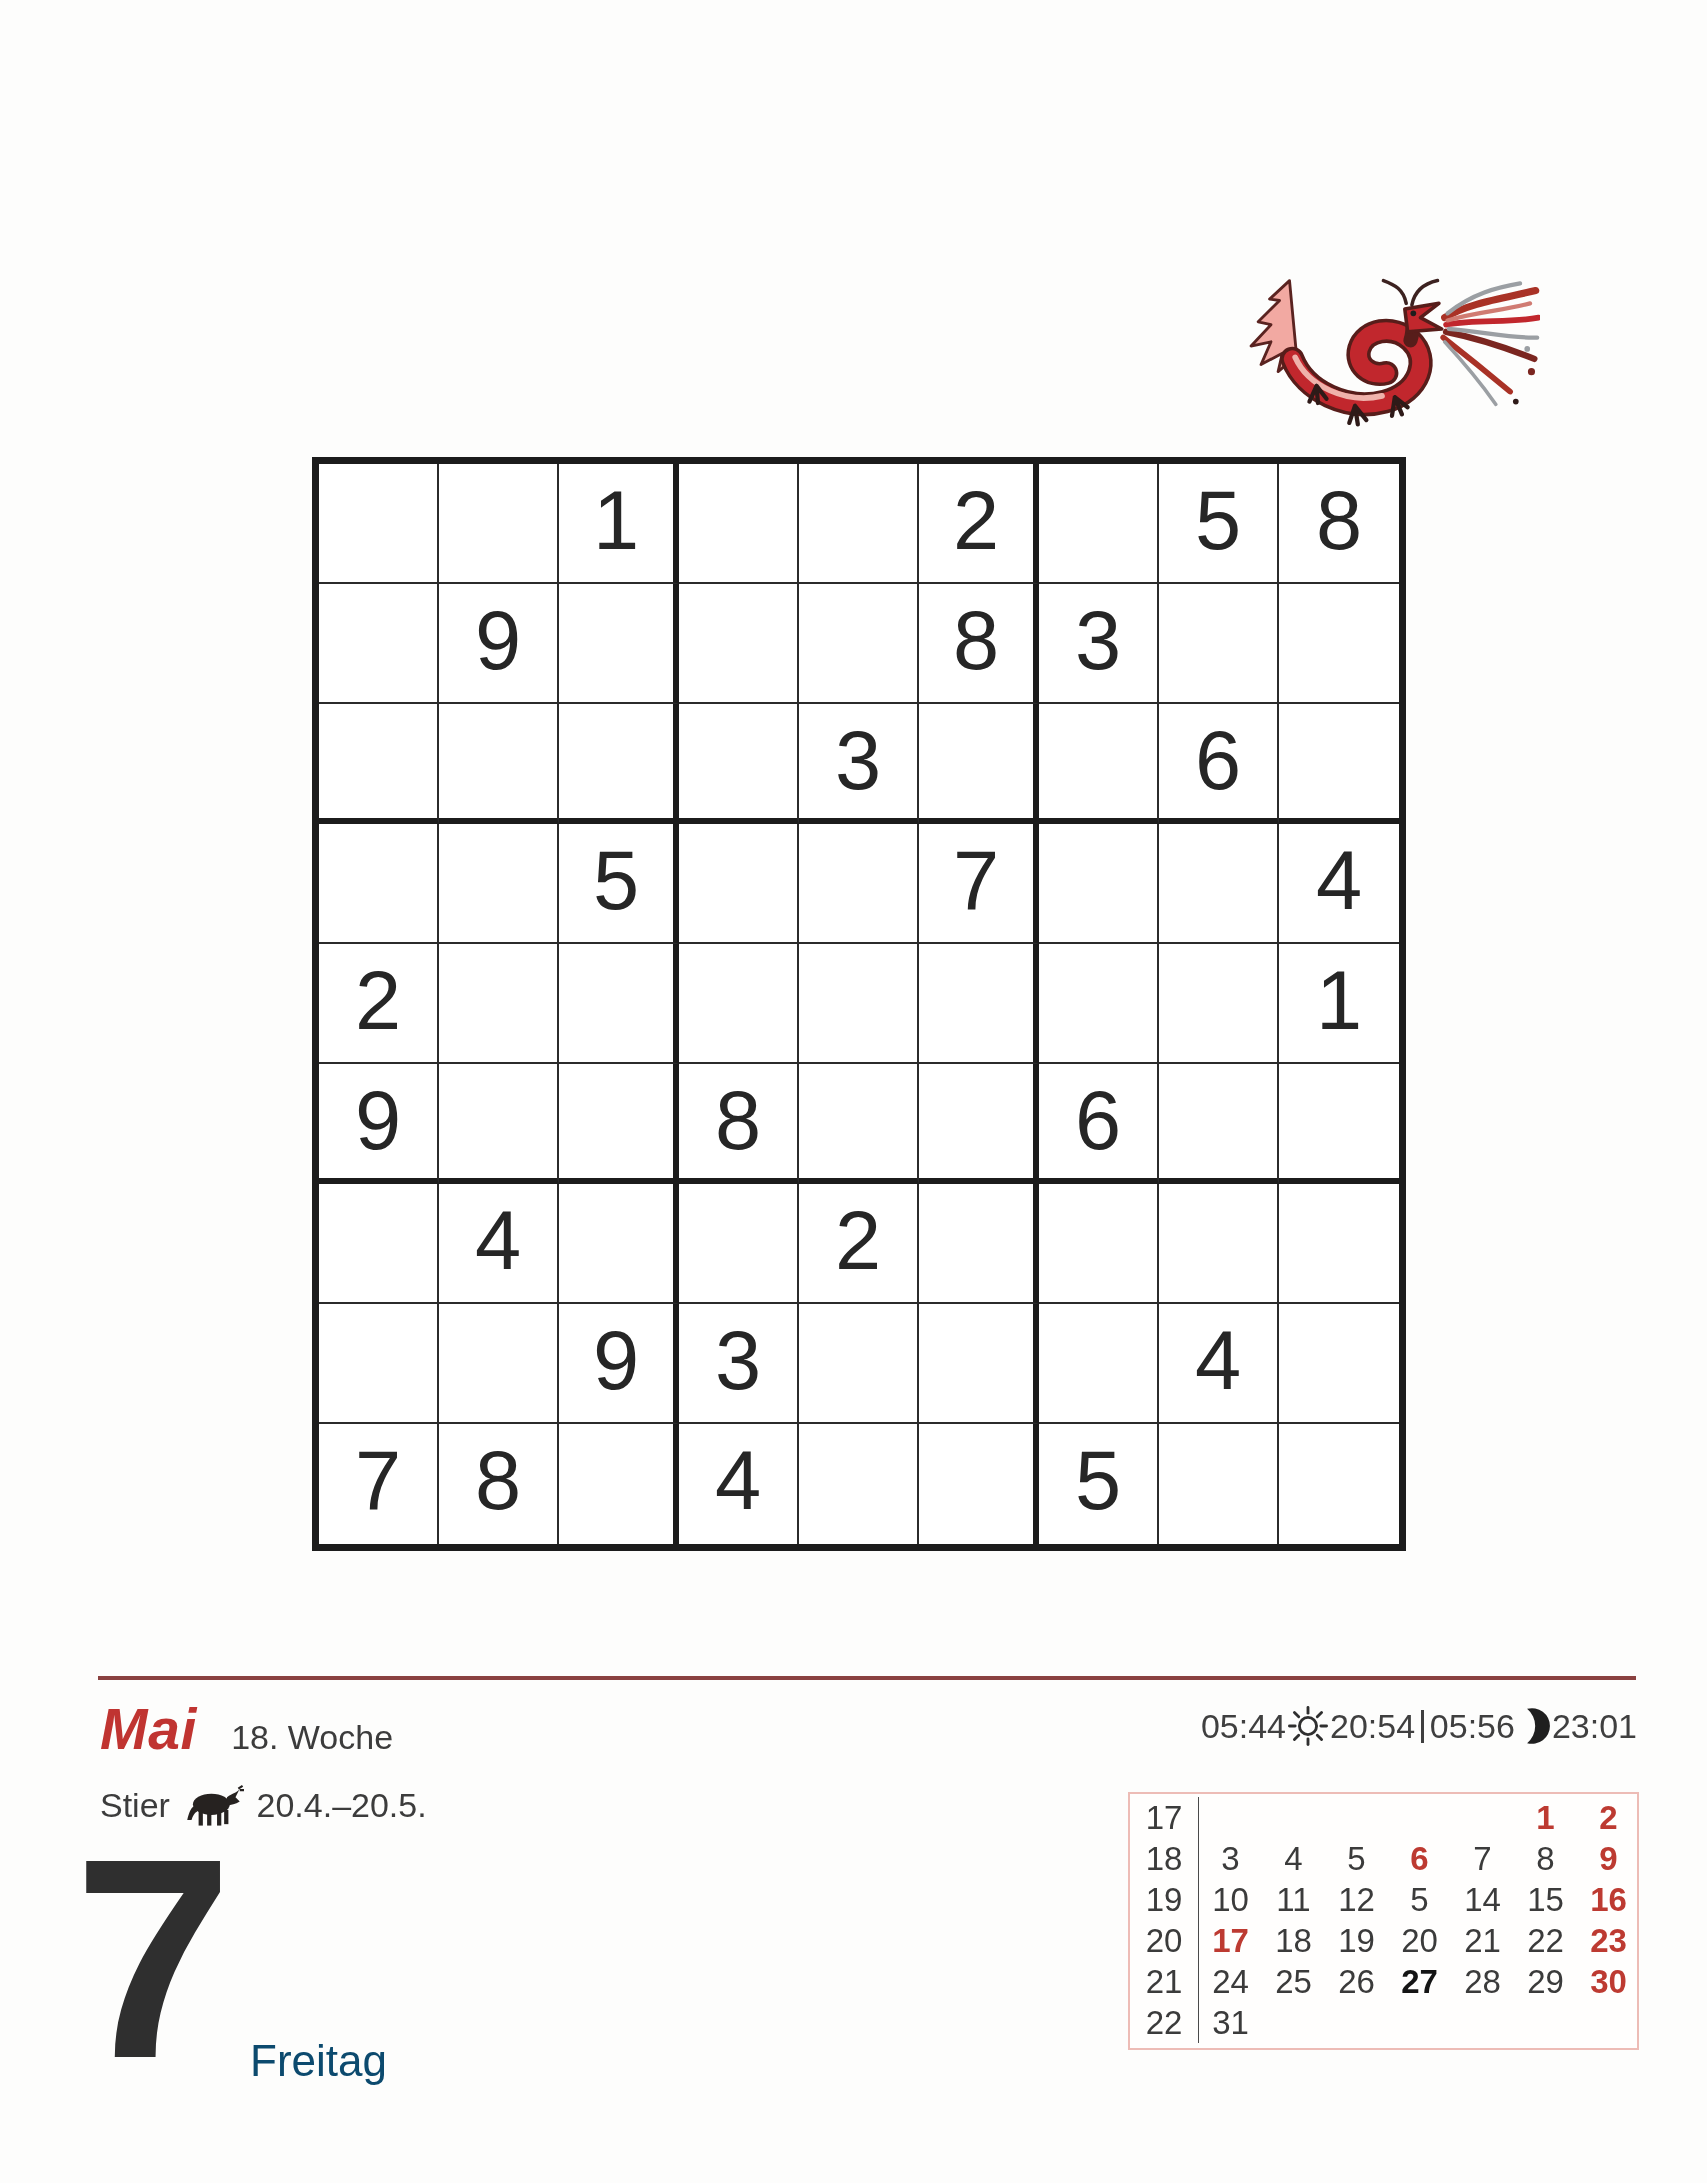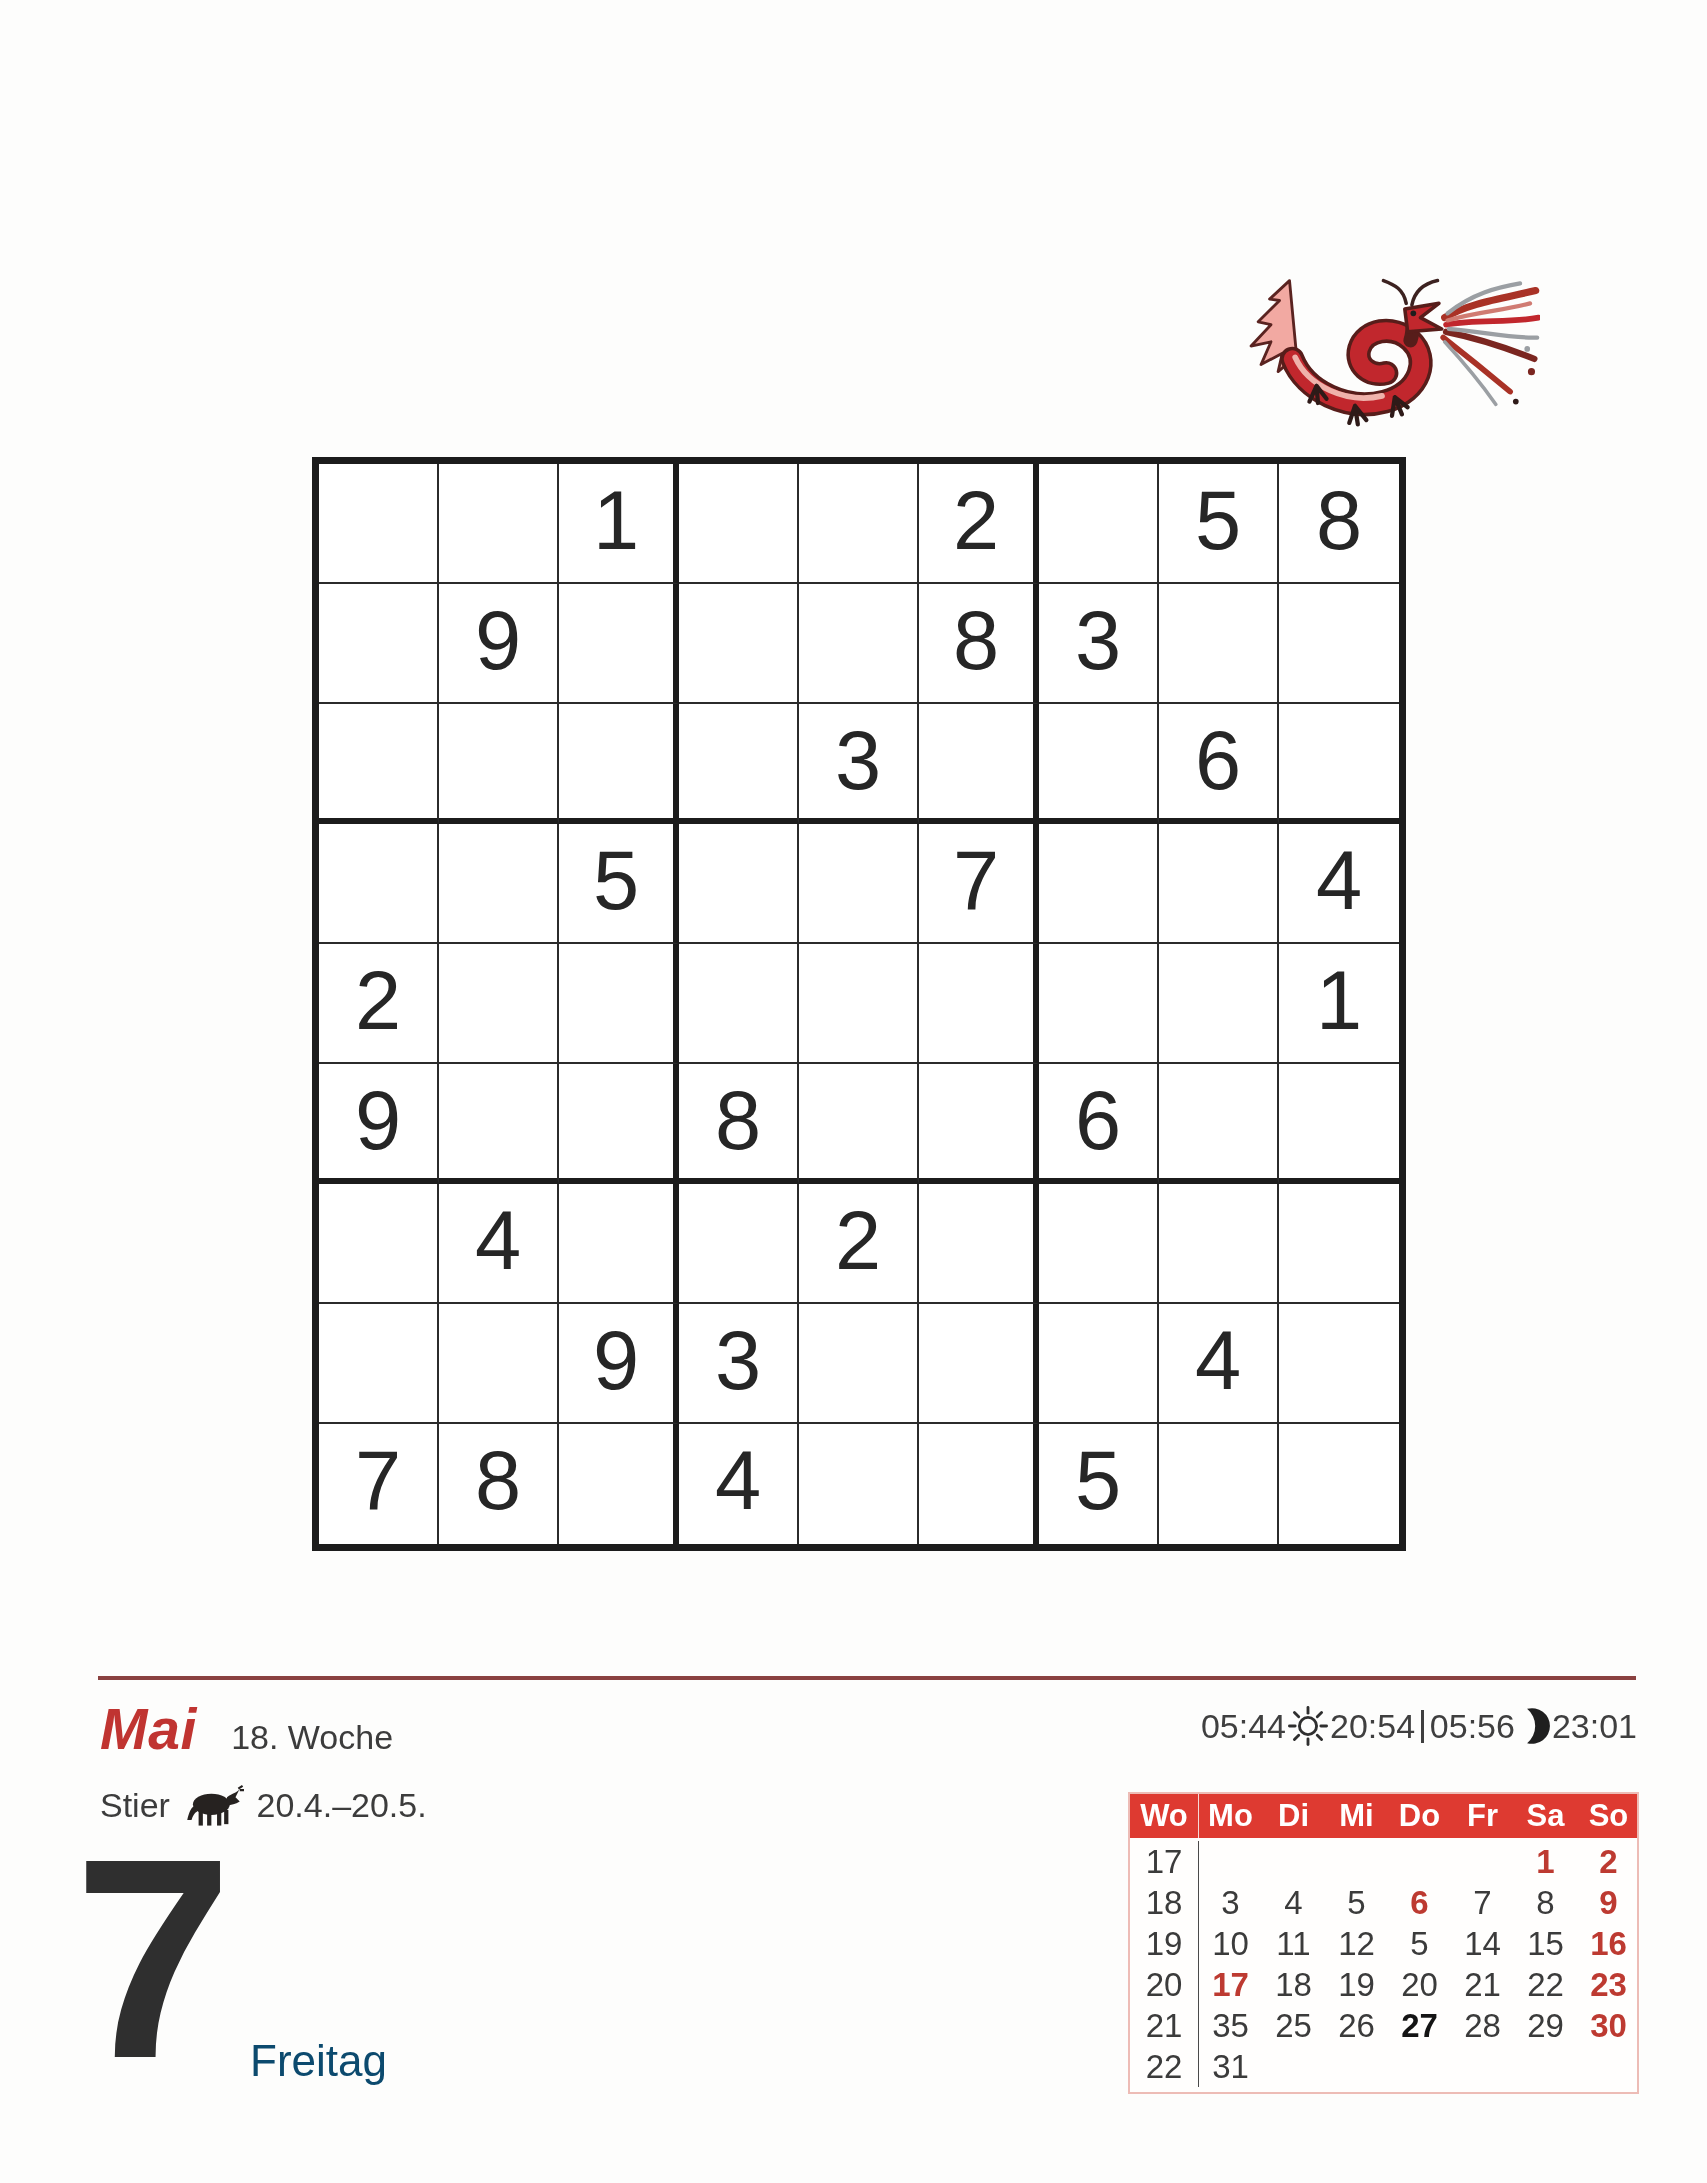--- a/index.html
+++ b/index.html
@@ -248,30 +248,20 @@
     <rect x="48" y="42" width="6" height="18" fill="#262220"></rect>
     <rect x="58" y="38" width="6" height="20" fill="#262220"></rect>
   </svg>
   <span>20.4.–20.5.</span>
 </div>
 
 <div class="daynum abs">7</div>
 <div class="weekday abs">Freitag</div>
 
 <div class="minical abs">
-  <div class="mc-header" id="mc-header">
-      <div class="mc-hcell wo">Wo</div>
-      <div class="mc-hcell">Mo</div>
-      <div class="mc-hcell">Di</div>
-      <div class="mc-hcell">Mi</div>
-      <div class="mc-hcell">Do</div>
-      <div class="mc-hcell">Fr</div>
-      <div class="mc-hcell">Sa</div>
-      <div class="mc-hcell">So</div>
-    </div>
   <div class="mc-body" id="mc-body">
       <div class="mc-row">
         <div class="mc-week">17</div>
         <div class="mc-day"></div>
         <div class="mc-day"></div>
         <div class="mc-day"></div>
         <div class="mc-day"></div>
         <div class="mc-day"></div>
         <div class="mc-day red">1</div>
         <div class="mc-day red">2</div>
@@ -301,21 +291,21 @@
         <div class="mc-day red">17</div>
         <div class="mc-day">18</div>
         <div class="mc-day">19</div>
         <div class="mc-day">20</div>
         <div class="mc-day">21</div>
         <div class="mc-day">22</div>
         <div class="mc-day red">23</div>
       </div>
       <div class="mc-row">
         <div class="mc-week">21</div>
-        <div class="mc-day">35</div>
+        <div class="mc-day">24</div>
         <div class="mc-day">25</div>
         <div class="mc-day">26</div>
         <div class="mc-day bold">27</div>
         <div class="mc-day">28</div>
         <div class="mc-day">29</div>
         <div class="mc-day red">30</div>
       </div>
       <div class="mc-row">
         <div class="mc-week">22</div>
         <div class="mc-day">31</div>

